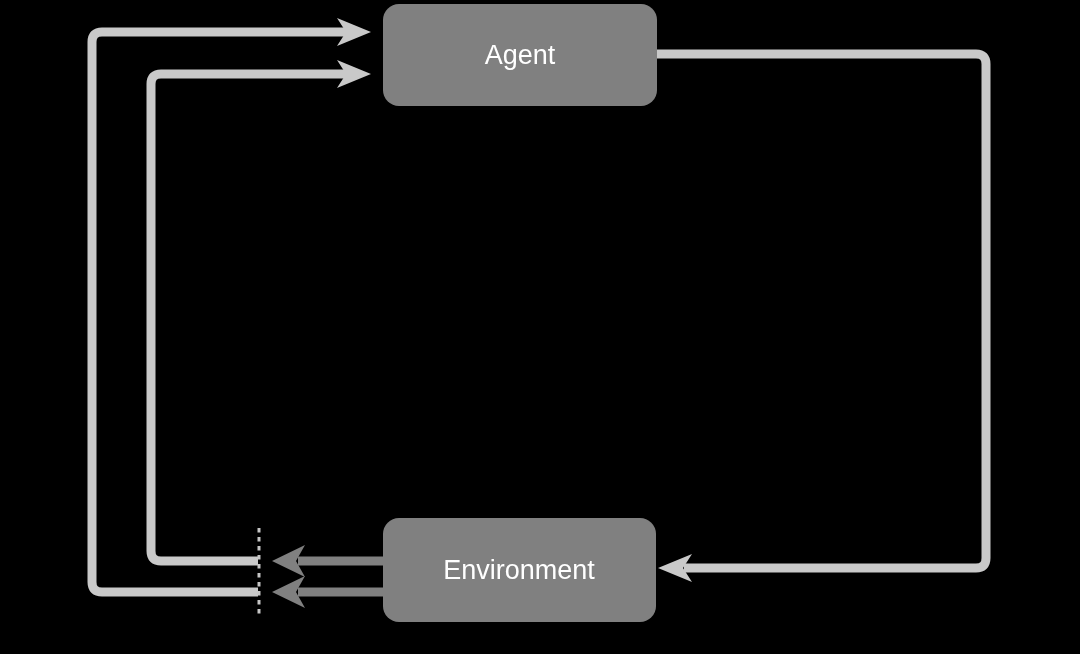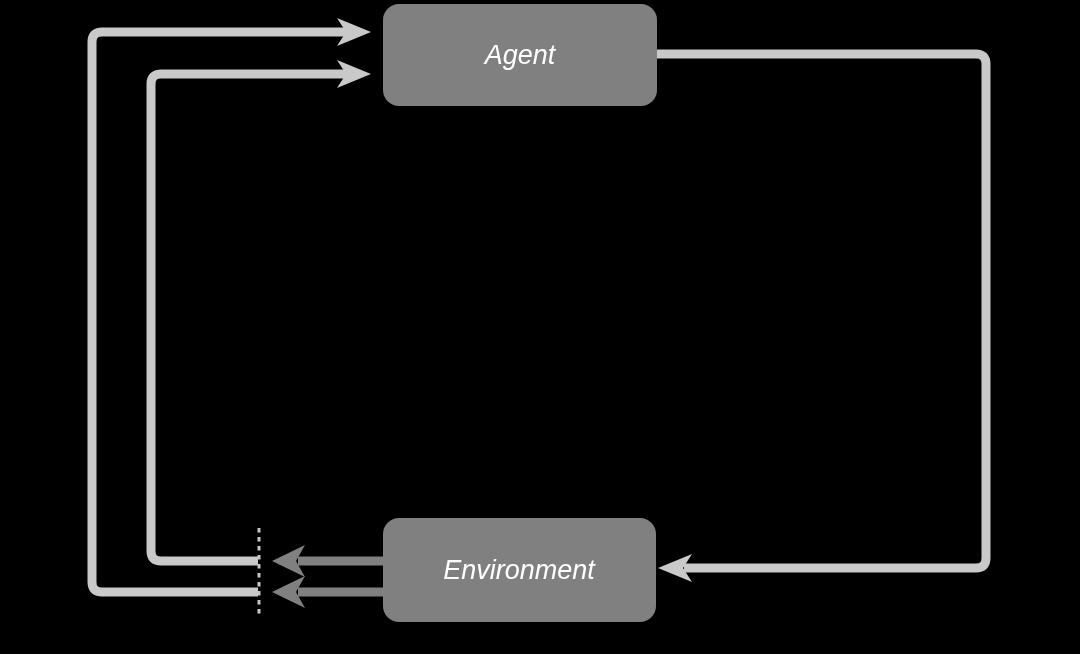--- a/index.html
+++ b/index.html
@@ -7,21 +7,20 @@
     padding: 0;
     background: #000000;
   }
   .canvas {
     position: relative;
     width: 1080px;
     height: 654px;
     background: #000000;
     overflow: hidden;
     font-family: "Liberation Sans", sans-serif;
-    font-style: italic;
   }
   svg { display: block; }
   .node-label {
     font-family: "Liberation Sans", sans-serif;
     font-size: 27px;
     font-weight: 400;
   }
 </style>
 </head>
 <body>

